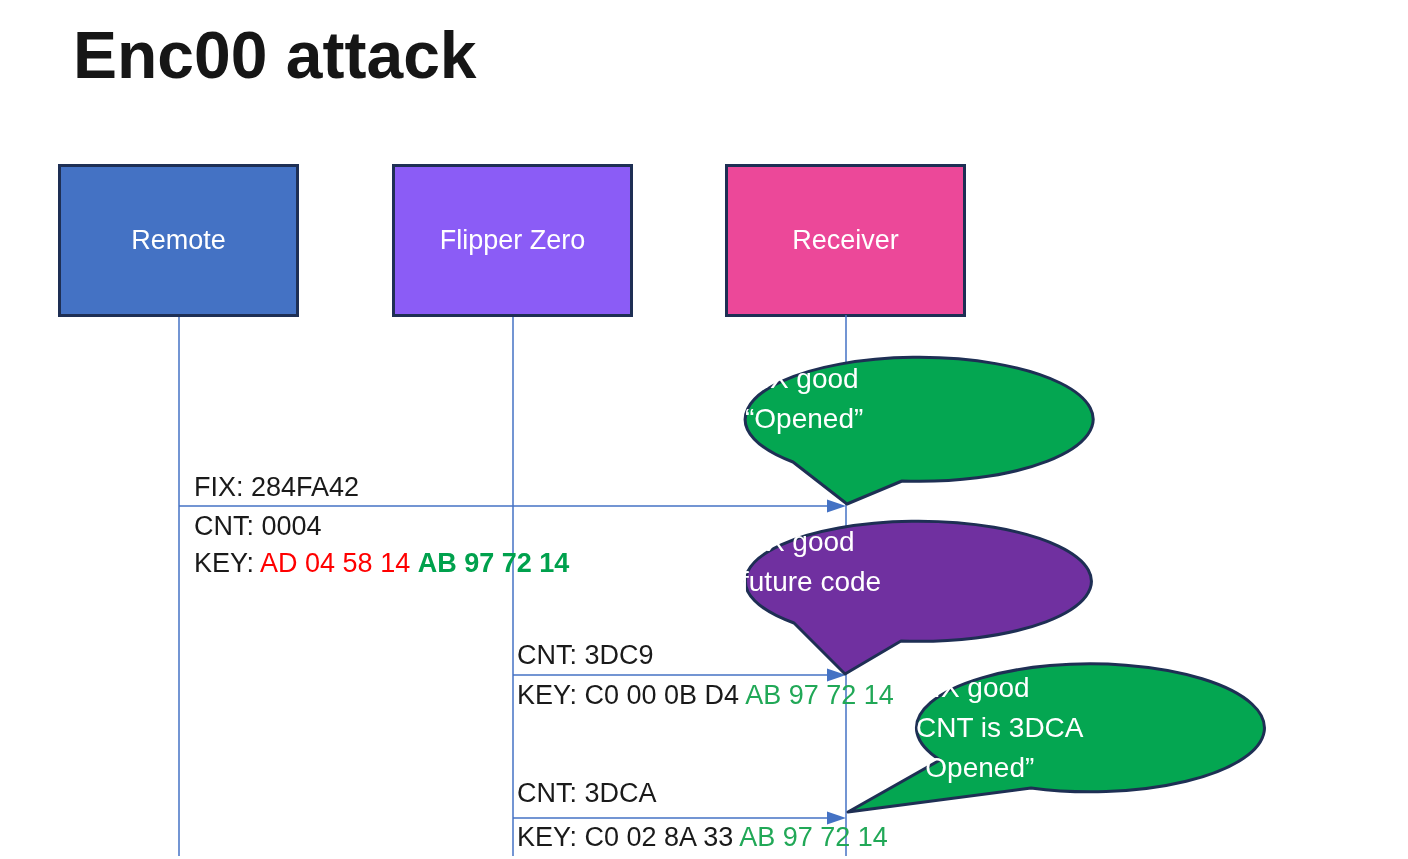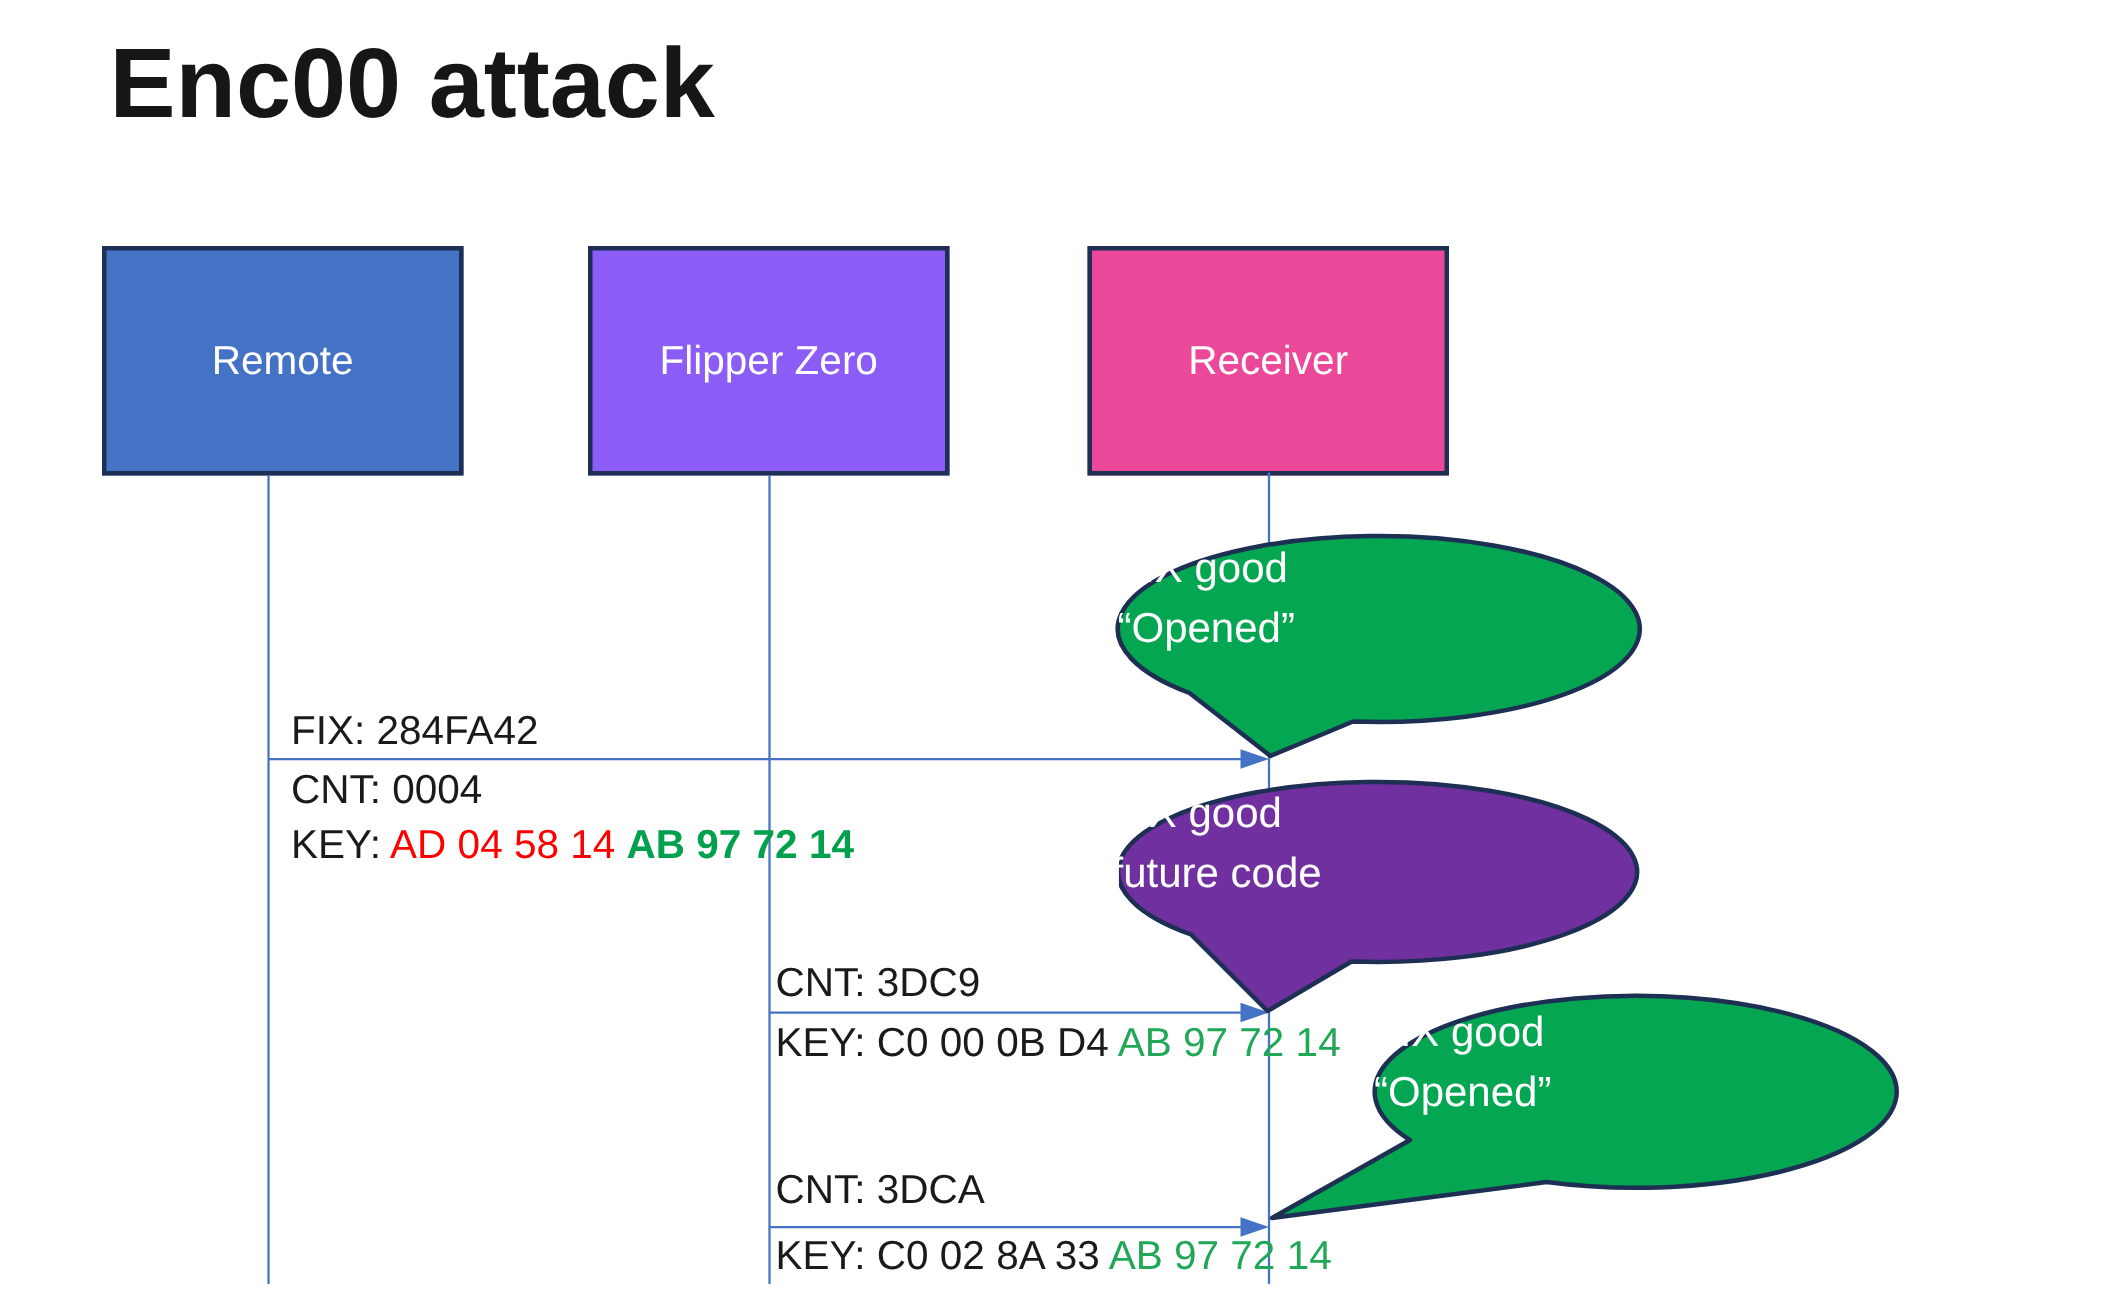--- a/index.html
+++ b/index.html
@@ -11,21 +11,21 @@
   #title{
     left:73px;top:6px;font-size:66px;font-weight:700;color:#161616;
     letter-spacing:0px;
     margin-top:11px;
   }
   .actor-box{
     top:164px;width:241px;height:153px;border:3px solid #1E2F54;
     box-sizing:border-box;display:flex;align-items:center;justify-content:center;
     color:#ffffff;font-size:27px;
   }
-  #actor-remote{left:68px;background:#4472C4;}
+  #actor-remote{left:58px;background:#4472C4;}
   #actor-flipper{left:392px;background:#8b5cf6;align-items:center;}
   #actor-receiver{left:725px;background:#ec4899;}
   #diagram-svg{left:0;top:0;}
   .msg-line{font-size:27px;color:#1a1a1a;white-space:nowrap;text-align:right;}
   .seg-red{color:#FF0000;}
   .seg-green-bold{color:#00A14D;font-weight:700;}
   .seg-green{color:#21A857;}
   #msg1-fix{left:194px;top:472px;}
   #msg1-cnt{left:194px;top:511px;}
   #msg1-key{left:194px;top:548px;}
@@ -89,14 +89,15 @@
 <div id="callout1-text" class="abs callout-text">
   <div>FIX good</div>
   <div>“Opened”</div>
 </div>
 <div id="callout2-text" class="abs callout-text">
   <div>FIX good</div>
   <div>future code</div>
 </div>
 <div id="callout3-text" class="abs callout-text">
   <div>FIX good</div>
+  <div>CNT is 3DCA</div>
   <div>“Opened”</div>
 </div>
 
 </body></html>

